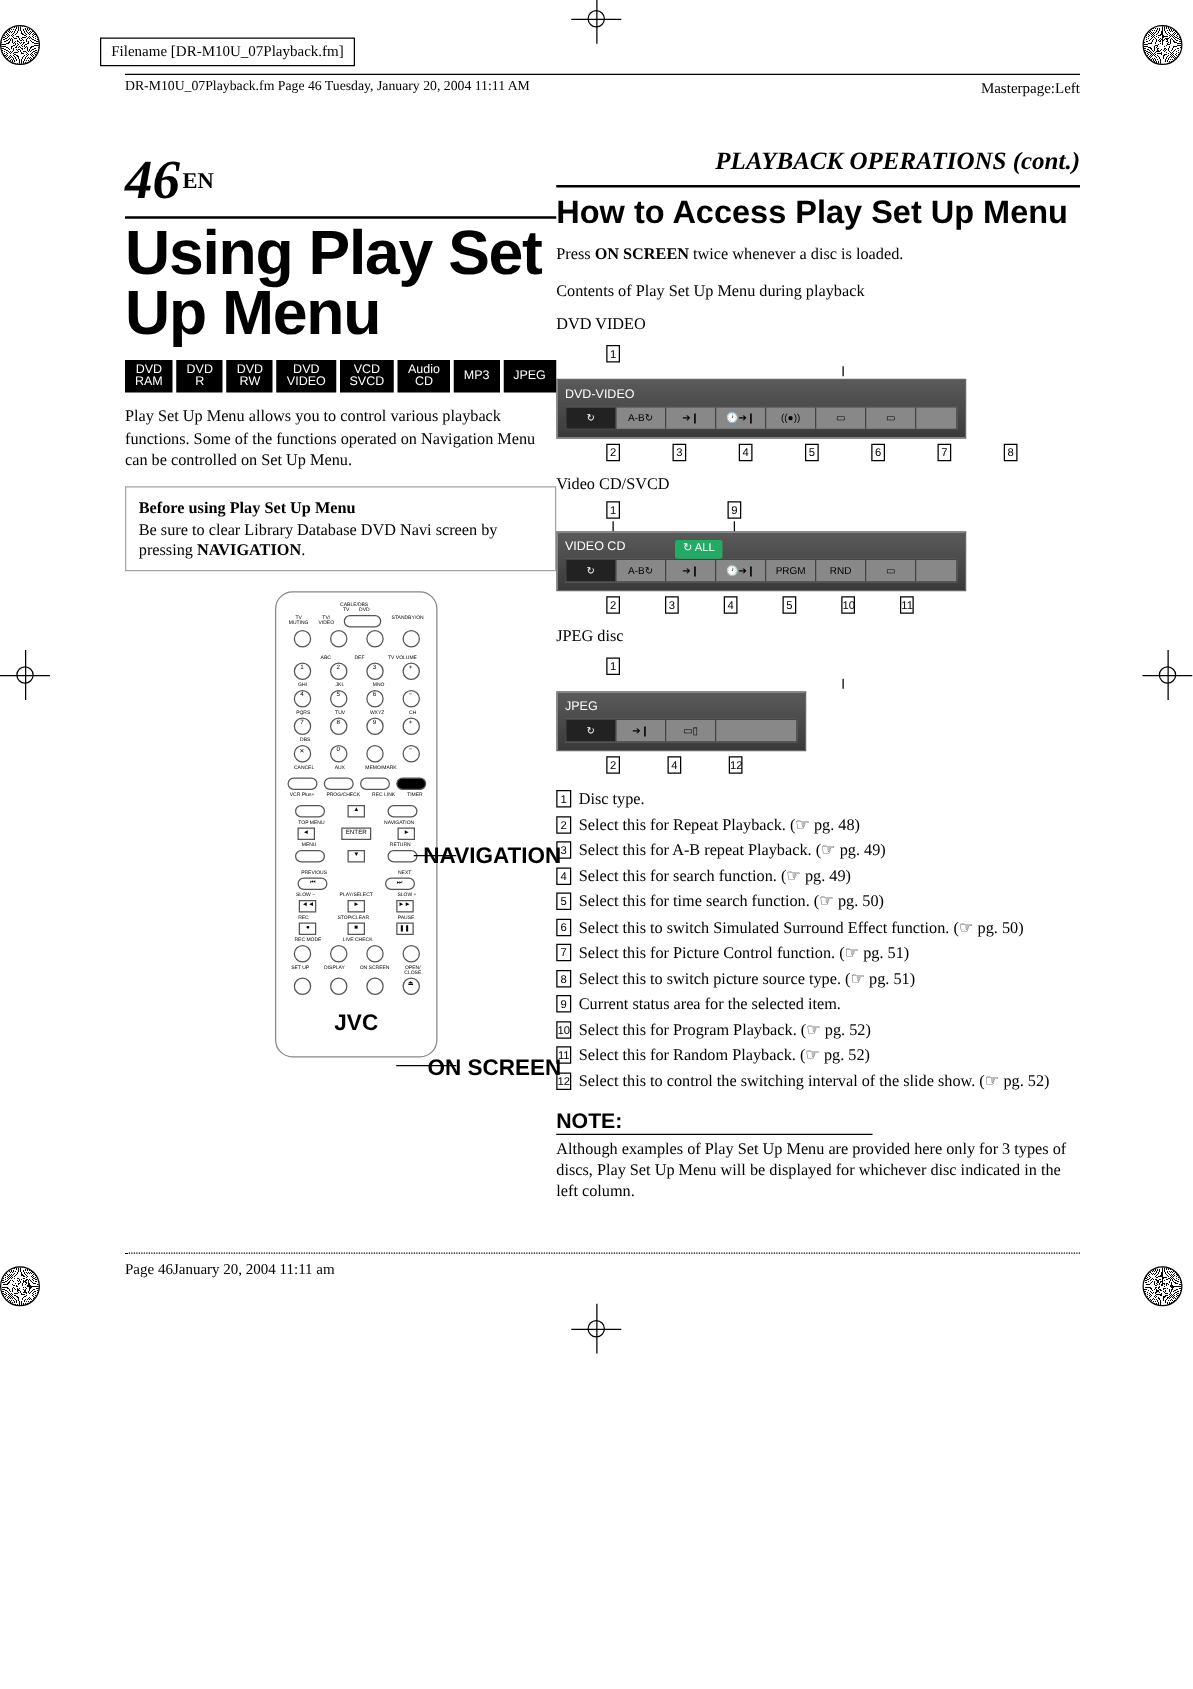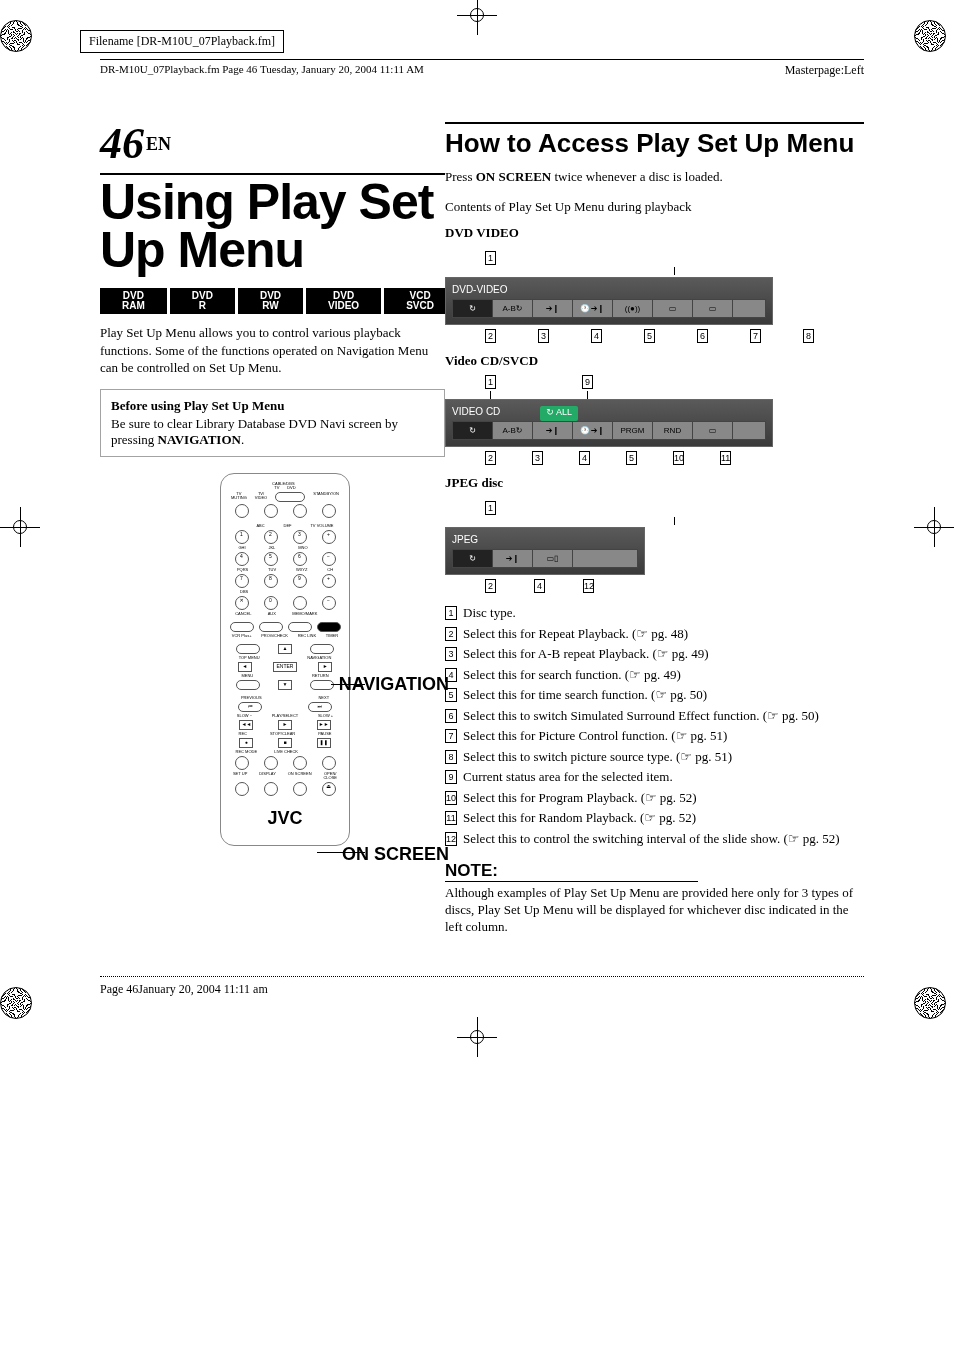--- a/index.html
+++ b/index.html
@@ -24,42 +24,42 @@
 .header-line{display:flex;justify-content:space-between;font-size:11px;border-top:1px solid #000;padding-top:3px;margin-bottom:40px}
 .masterpage{font-size:12px}
 .cols{display:flex;}
 .left-col{width:345px}
 .right-col{flex:1}
 .page-num{font-family:Georgia,serif;font-style:italic;font-weight:bold;font-size:44px;display:inline}
 .en-txt{font-size:18px;font-weight:bold;vertical-align:8px;margin-left:2px}
 .title-rule{border-top:2px solid #000;margin:4px 0}
 .big-title{font-family:'Arial Narrow',Arial,sans-serif;font-weight:900;font-size:50px;line-height:0.95;letter-spacing:-1px;margin-bottom:14px}
 .format-row{display:flex;gap:3px;margin-bottom:10px}
-.fmt{background:#000;color:#fff;font-family:Arial,sans-serif;font-weight:700;font-size:10px;text-align:center;padding:3px 22px;line-height:1}
+.fmt{background:#000;color:#fff;font-family:Arial,sans-serif;font-weight:400;font-size:10px;text-align:center;padding:3px 8px;line-height:1}
 .body-txt{font-size:13px;line-height:1.35;margin-bottom:12px}
 .before-box{border:1px solid #a3a3a3;padding:8px 10px;margin-bottom:16px;font-size:13px}
 .before-box .bt{font-weight:bold;margin-bottom:2px}
 .remote{border:1px solid #888;border-radius:14px;width:130px;margin-left:120px;padding:8px 6px 16px;font-family:Arial,sans-serif;font-size:5px;text-align:center;position:relative}
 .remote .sec{margin-bottom:6px}
 .remote .brow{display:flex;justify-content:space-around;margin:2px 0}
 .remote .btn-c{width:14px;height:14px;border:1px solid #555;border-radius:50%}
 .remote .btn-r{width:24px;height:10px;border:1px solid #555;border-radius:5px}
 .remote .btn-sq{width:14px;height:10px;border:1px solid #555}
 .remote .lbl{font-size:4px;line-height:1}
 .remote .jvc{font-weight:700;font-size:18px;margin-top:12px}
 .callout{position:absolute;font-family:'Arial Narrow',Arial,sans-serif;font-weight:900;font-size:18px}
 .callout.nav{right:-100px;top:200px}
 .callout.osc{right:-100px;top:370px}
 .callout-line{position:absolute;height:1px;background:#000}
 .section-head{font-style:italic;font-weight:bold;font-size:20px;text-align:right;padding-bottom:3px}
 .sub-title{font-family:'Arial Narrow',Arial,sans-serif;font-weight:900;font-size:26px;margin-bottom:10px}
 .instr{font-size:13px;margin-bottom:14px}
 .bold{font-weight:bold}
 .content-hdr{font-weight:normal;font-size:13px;margin-bottom:6px}
-.disc-lbl{font-weight:bold;font-size:13px;margin-bottom:6px;margin-top:10px}
+.disc-lbl{font-weight:normal;font-size:13px;margin-bottom:6px;margin-top:10px}
 .menu-fig{margin-bottom:6px}
 .call-row{display:flex;gap:42px;margin-left:40px;margin-top:4px}
 .call-row .cn{border:1px solid #000;font-size:9px;width:11px;height:14px;text-align:center;line-height:13px;font-family:Arial,sans-serif}
 .call-top{margin-left:40px;margin-bottom:2px}
 .call-top .cn{border:1px solid #000;font-size:9px;width:11px;height:14px;text-align:center;line-height:13px;font-family:Arial,sans-serif;display:inline-block}
 .call-top .line{display:block;width:1px;height:8px;background:#000;margin:2px auto 0}
 .osd{border:1px solid #666;background:linear-gradient(#5a5a5a,#3a3a3a);color:#fff;font-family:Arial,sans-serif;font-size:9px;padding:6px;width:328px}
 .osd .top-lbl{color:#fff;font-size:10px;margin-bottom:4px}
 .osd .bar{display:flex;background:#888;border:1px solid #444}
 .osd .cell{border-right:1px solid #444;padding:4px 6px;font-size:8px;display:flex;align-items:center;justify-content:center;min-width:40px;color:#000}
@@ -316,20 +316,21 @@
         </div>
         <div class="jvc">JVC</div>
         <div class="callout nav">NAVIGATION</div>
         <div class="callout osc">ON SCREEN</div>
         <div class="callout-line" style="top:210px;right:-16px;width:34px"></div>
         <div class="callout-line" style="top:378px;right:-16px;width:48px"></div>
       </div>
     </div>
 
     <div class="right-col">
+      <div class="section-head">PLAYBACK OPERATIONS (cont.)</div>
       <div class="title-rule"></div>
       <div class="sub-title">How to Access Play Set Up Menu</div>
       <div class="instr">
         <span>Press </span><span class="bold">ON SCREEN</span><span> twice whenever a disc is loaded.</span>
       </div>
       <div class="content-hdr">Contents of Play Set Up Menu during playback</div>
 
       <div class="disc-lbl">DVD VIDEO</div>
       <div class="menu-fig">
         <div class="call-top"><span class="cn">1</span><span class="line"></span></div>

